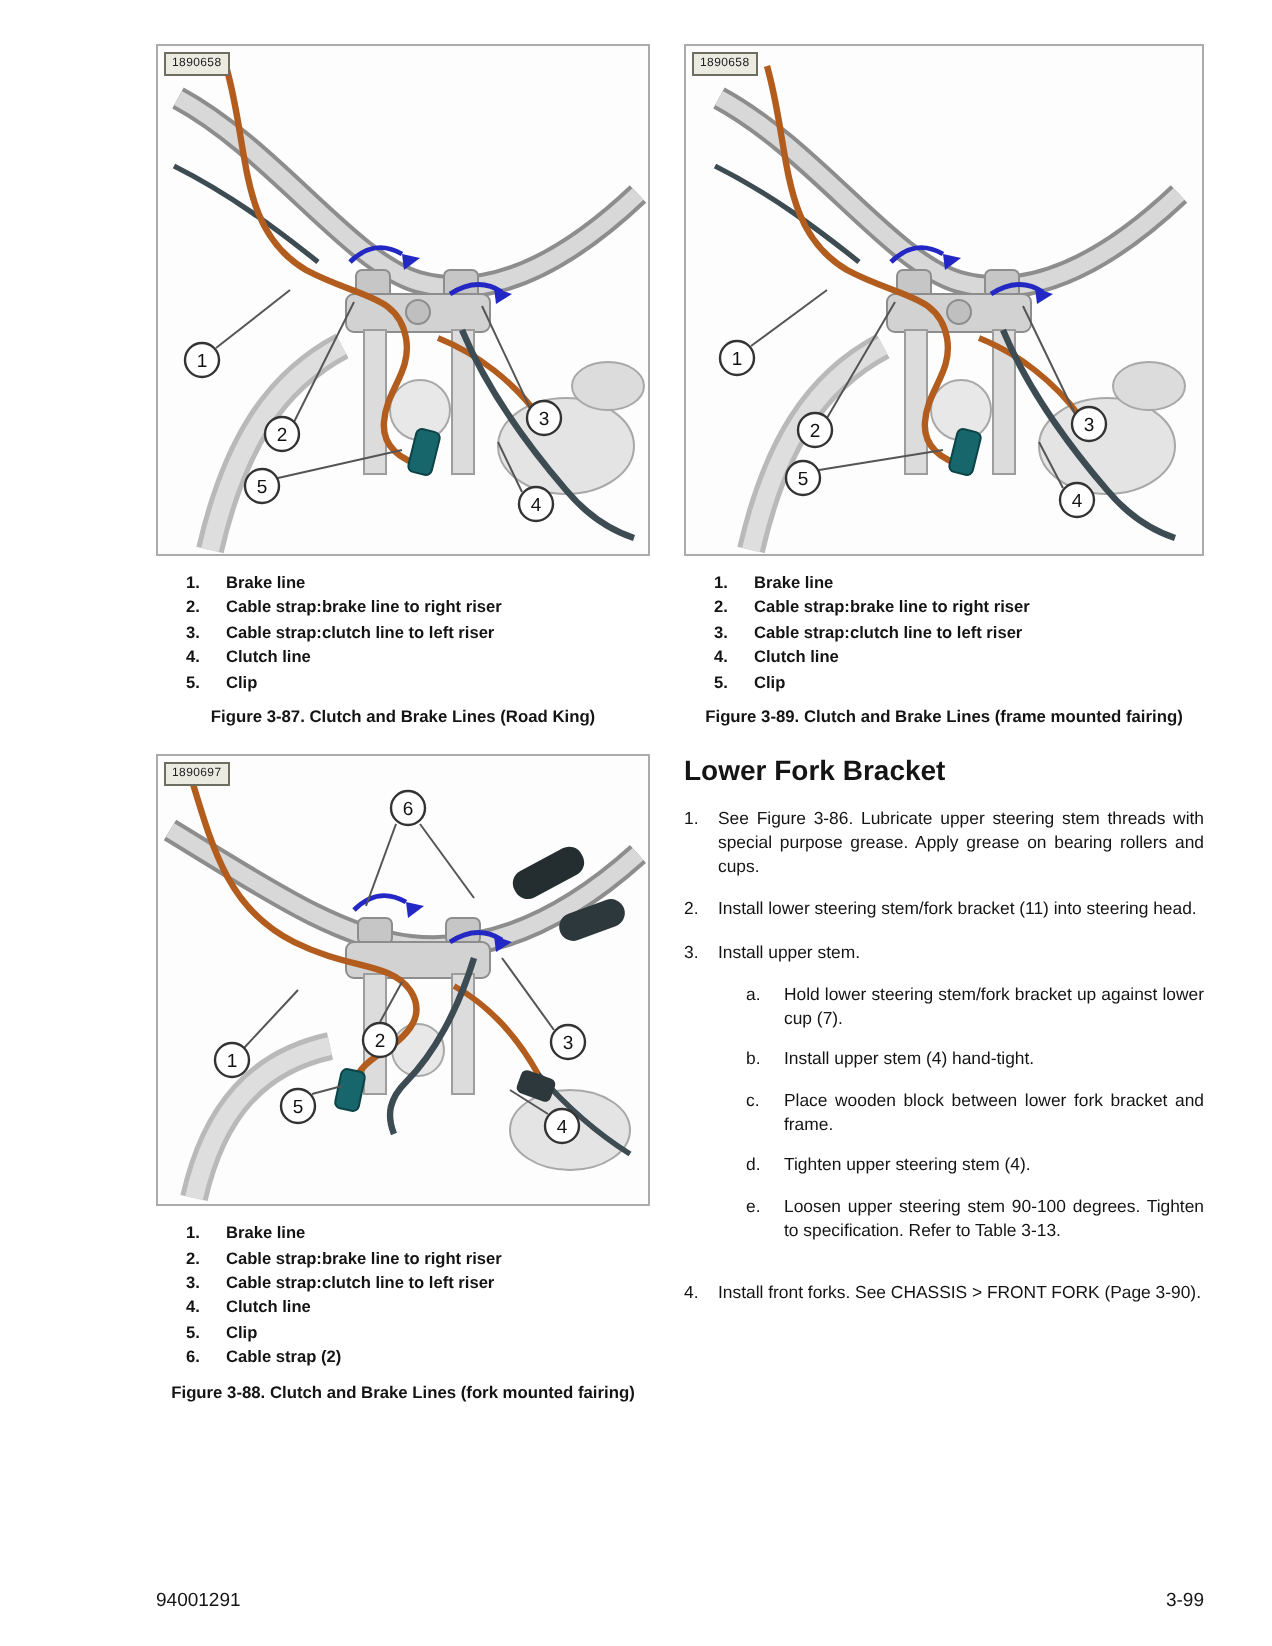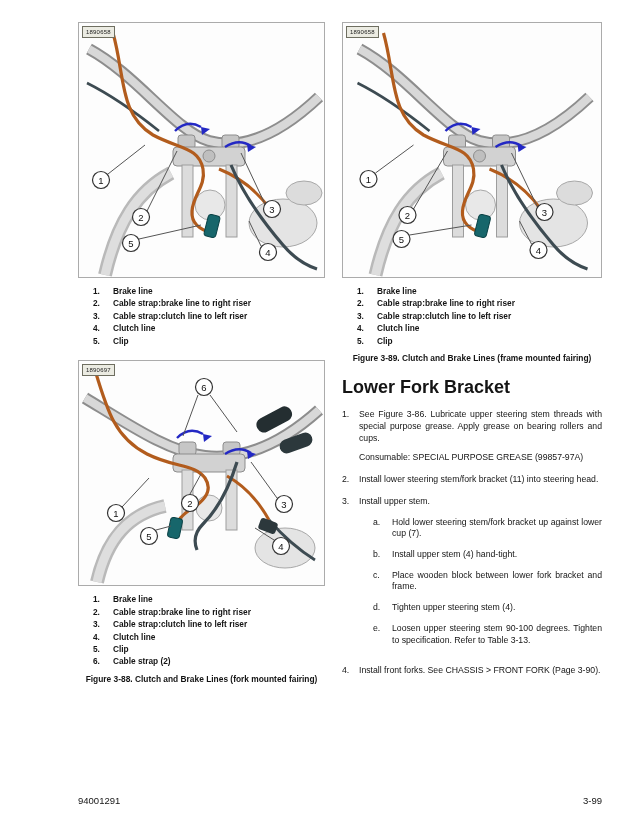--- a/index.html
+++ b/index.html
@@ -17,21 +17,21 @@
   .img-frame svg { display:block; width:100%; height:100%; }
   .img-tag { position:absolute; top:3px; left:3px; border:1px solid #6e6e60; background:#ebebe2; color:#222;
              font-size:6px; line-height:1; padding:2px 3px; letter-spacing:0.2px; }
 
   .legend { list-style:none; margin:7px 0 0 0; padding:0 0 0 15px; font-size:8.3px; font-weight:bold; line-height:1.5; }
   .legend li { display:flex; }
   .legend .n { width:20px; flex:none; }
   .legend .t { flex:1; }
   .caption { margin-top:6px; text-align:center; font-size:8.4px; font-weight:bold; line-height:1.3; }
 
-  .section-title { font-size:18px; font-weight:bold; margin:13px 0 11px 0; }
+  .section-title { font-size:14px; font-weight:bold; margin:13px 0 11px 0; }
   .steps { font-size:8.7px; line-height:1.35; }
   .step { display:flex; margin-bottom:10px; }
   .step .n { width:17px; flex:none; }
   .step .b { flex:1; text-align:justify; }
   .consumable { margin-top:8px; text-align:left; }
   .substeps { margin-top:9px; }
   .substep { display:flex; margin:0 0 9px 14px; }
   .substep .l { width:19px; flex:none; }
   .substep .bb { flex:1; text-align:justify; }
   .torque { margin-top:7px; text-align:left; }
@@ -112,20 +112,21 @@
             </li>
           <li>
               <span class="n">4.</span>
               <span class="t">Clutch line</span>
             </li>
           <li>
               <span class="n">5.</span>
               <span class="t">Clip</span>
             </li>
         </ol>
+        <div class="caption">Figure 3-87. Clutch and Brake Lines (Road King)</div>
       </div>
 
       <div class="figure">
         <div class="img-frame short">
           <svg viewBox="0 0 245 222">
             <path d="M 18 220 C 28 176 50 152 86 144" fill="none" stroke="#b9b9b9" stroke-width="14"></path>
             <path d="M 18 220 C 28 176 50 152 86 144" fill="none" stroke="#dedede" stroke-width="9"></path>
             <ellipse cx="206" cy="186" rx="30" ry="20" fill="#e4e4e4" stroke="#a8a8a8"></ellipse>
             <path d="M 6 36 C 52 64 90 90 126 94 C 162 98 200 84 240 48" fill="none" stroke="#8d8d8d" stroke-width="12"></path>
             <path d="M 6 36 C 52 64 90 90 126 94 C 162 98 200 84 240 48" fill="none" stroke="#d8d8d8" stroke-width="8"></path>
@@ -278,21 +279,20 @@
       </div>
 
       <div>
         <h2 class="section-title">Lower Fork Bracket</h2>
         <div class="steps">
 
           <div class="step">
             <span class="n">1.</span>
             <div class="b">
               <span>See Figure 3-86. Lubricate upper steering stem threads with special purpose grease. Apply grease on bearing rollers and cups.</span>
-              <div class="consumable">Consumable: SPECIAL PURPOSE GREASE (99857-97A)</div>
             </div>
           </div>
 
           <div class="step">
             <span class="n">2.</span>
             <div class="b">Install lower steering stem/fork bracket (11) into steering head.</div>
           </div>
 
           <div class="step">
             <span class="n">3.</span>

